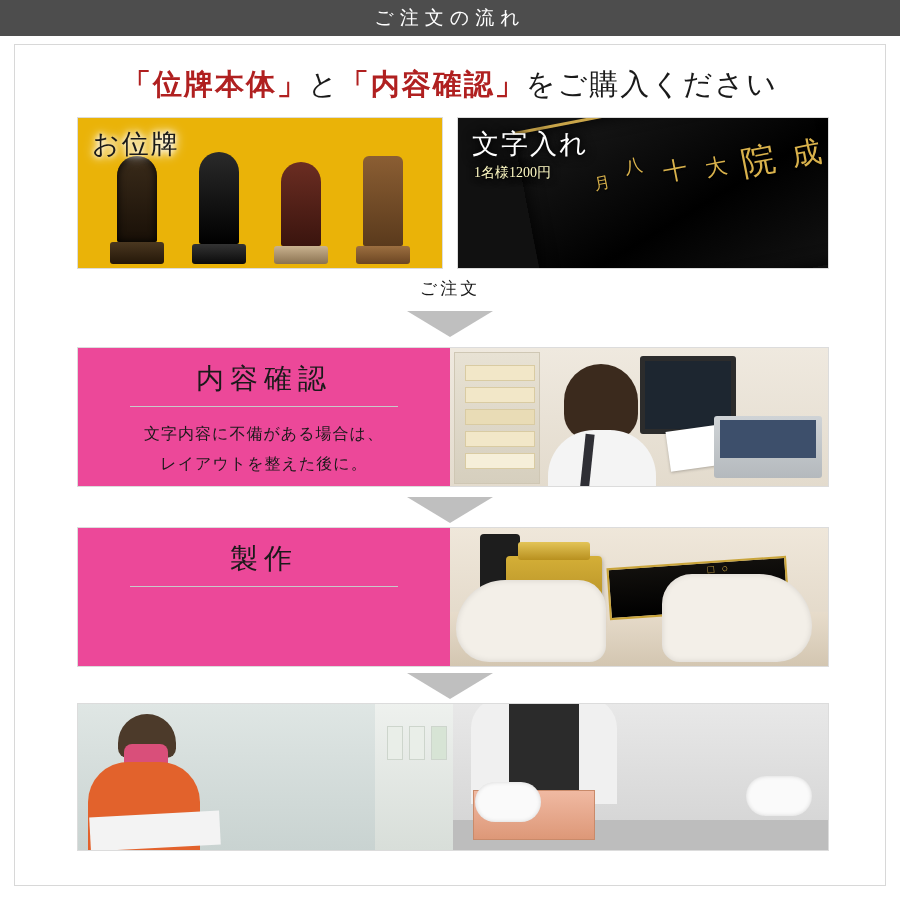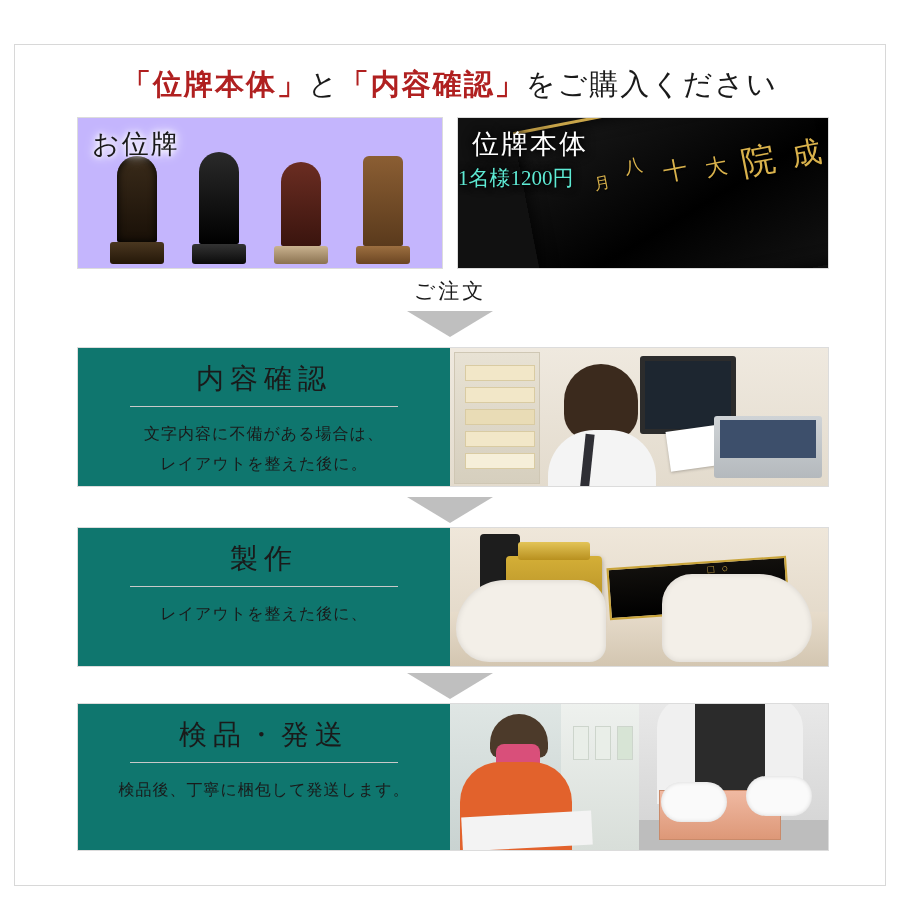--- a/index.html
+++ b/index.html
@@ -59,45 +59,45 @@
   .product-row {
     position: absolute;
     left: 62px; top: 72px;
     width: 752px; height: 152px;
     display: flex;
     gap: 14px;
   }
   .card {
     position: relative;
     border: 1px solid #dcdcdc;
-    background: #c4b5fd;
+    background: #eab308;
     overflow: hidden;
   }
   .card-ihai { width: 366px; height: 152px; }
   .card-moji { width: 372px; height: 152px; background: #111; }
 
   .card-label {
     position: absolute;
     left: 14px; top: 8px;
     font-size: 27px;
     letter-spacing: 2px;
     z-index: 5;
     color: #1a1a1a;
     text-shadow: 0 0 5px #fff, 0 0 9px #fff, 0 0 14px #fff;
   }
   .card-label.on-dark {
     color: #ffffff;
     text-shadow: 0 0 6px #000, 0 0 12px #000;
   }
   .card-sub {
     position: absolute;
-    left: 0; top: 46px;
-    font-size: 21px;
+    left: 16px; top: 46px;
+    font-size: 14px;
     z-index: 5;
-    color: #5eead4;
+    color: #fef9c3;
     text-shadow: 0 0 6px #000, 0 0 10px #000;
   }
 
   
   .tablets {
     position: absolute;
     left: 0; bottom: 4px;
     width: 100%; height: 142px;
     display: flex;
     align-items: flex-end;
@@ -147,21 +147,21 @@
   .plaque .c4 { right: 152px; top: 34px; font-size: 24px; }
   .plaque .c5 { right: 196px; top: 30px; font-size: 18px; }
   .plaque .c6 { right: 232px; top: 44px; font-size: 16px; }
 
   
   .order-label {
     position: absolute;
     left: 0; top: 232px;
     width: 100%;
     text-align: center;
-    font-size: 21px;
+    font-size: 17px;
     letter-spacing: 3px;
     color: #1a1a1a;
   }
   .arrow {
     position: absolute;
     left: 50%;
     transform: translateX(-50%);
     width: 86px; height: 26px;
     background: #bfbfbf;
     clip-path: polygon(0 0, 100% 0, 50% 100%);
@@ -169,21 +169,21 @@
   .arrow-1 { top: 266px; }
   .arrow-2 { top: 452px; }
   .arrow-3 { top: 628px; }
 
   
   .step {
     position: absolute;
     left: 62px;
     width: 752px; height: 140px;
     border: 1px solid #dcdcdc;
-    background: #0f766e;
+    background: #ec4899;
     display: flex;
     overflow: hidden;
   }
   .step-1 { top: 302px; }
   .step-2 { top: 482px; }
   .step-3 { top: 658px; height: 148px; }
 
   .step-text {
     width: 372px;
     padding: 12px 10px 0 10px;
@@ -277,20 +277,23 @@
   .pane-b .glove { position:absolute; width:66px; height:40px; background:#fafafa; border-radius:22px; box-shadow:0 0 4px rgba(0,0,0,.15) inset; }
   .pane-b .g1 { left:22px; top:78px; } .pane-b .g2 { right:16px; top:72px; }
   .pane-b .parcel { position:absolute; left:20px; bottom:10px; width:122px; height:50px; background:linear-gradient(180deg,#f0b9a2,#dd9878); border:1px solid #c98a6a; }
   .pane-b .matgray { position:absolute; left:0; bottom:0; width:100%; height:30px; background:#bdbdbd; }
 </style>
 </head>
 <body>
 
 <div class="page">
 
+  <div class="header-bar">
+    <div class="title">ご注文の流れ</div>
+  </div>
 
   <div class="frame">
 
     <div class="headline">
       <span class="accent">「位牌本体」</span><span class="plain">と</span><span class="accent">「内容確認」</span><span class="plain">をご購入ください</span>
     </div>
 
     <div class="product-row">
 
       <div class="card card-ihai">
@@ -317,21 +320,21 @@
 
       <div class="card card-moji">
         <div class="plaque">
           <span class="col c1">成</span>
           <span class="col c2">院</span>
           <span class="col c3">大</span>
           <span class="col c4">十</span>
           <span class="col c5">八</span>
           <span class="col c6">月</span>
         </div>
-        <div class="card-label on-dark">位牌本体</div>
+        <div class="card-label on-dark">文字入れ</div>
         <div class="card-sub">1名様1200円</div>
       </div>
 
     </div>
 
     <div class="order-label">ご注文</div>
     <div class="arrow arrow-1"></div>
 
     <div class="step step-1">
       <div class="step-text">
@@ -360,45 +363,39 @@
           </div>
       </div>
     </div>
 
     <div class="arrow arrow-2"></div>
 
     <div class="step step-2">
       <div class="step-text">
         <div class="step-title">製作</div>
         <div class="step-rule"></div>
-        <div class="step-line">レイアウトを整えた後に、</div>
       </div>
       <div class="step-photo photo2">
         <div class="table"></div>
         <div class="dark-back"></div>
         <div class="gold-stand"></div>
         <div class="hand-l"></div>
         <div class="plate">
           <span>信士</span>
           <span>○○　□□</span>
           <span>釋　妙　光</span>
           <span>令和五年</span>
         </div>
         <div class="hand-r"></div>
       </div>
     </div>
 
     <div class="arrow arrow-3"></div>
 
     <div class="step step-3">
-      <div class="step-text">
-        <div class="step-title">検品・発送</div>
-        <div class="step-rule"></div>
-        <div class="step-line">検品後、丁寧に梱包して発送します。</div>
-      </div>
       <div class="step-photo photo3">
         <div class="pane pane-a">
           <div class="shelfbg"></div>
           <div class="bottle q1"></div>
             <div class="bottle q2"></div>
             <div class="bottle q3"></div>
           <div class="person3">
             <div class="hair3"></div>
               <div class="mask"></div>
               <div class="coat"></div>

